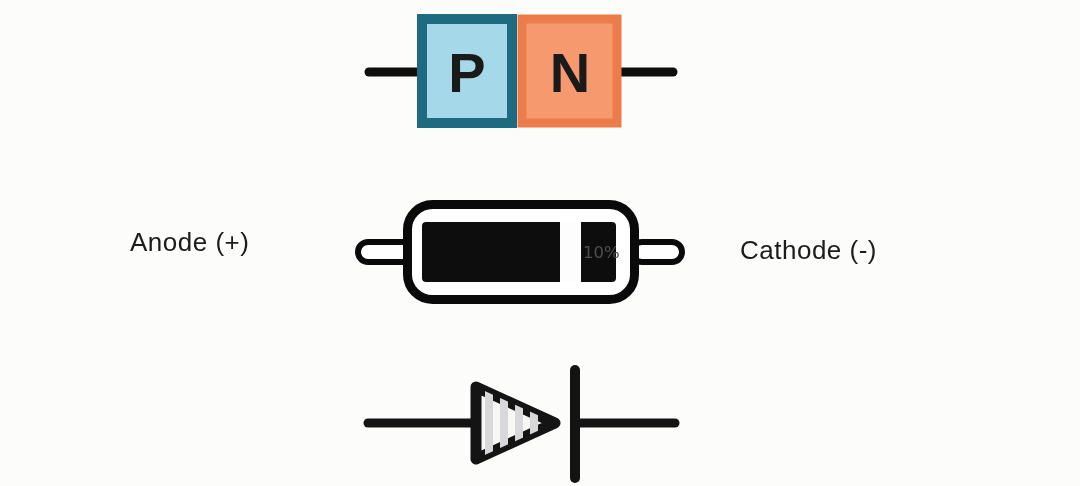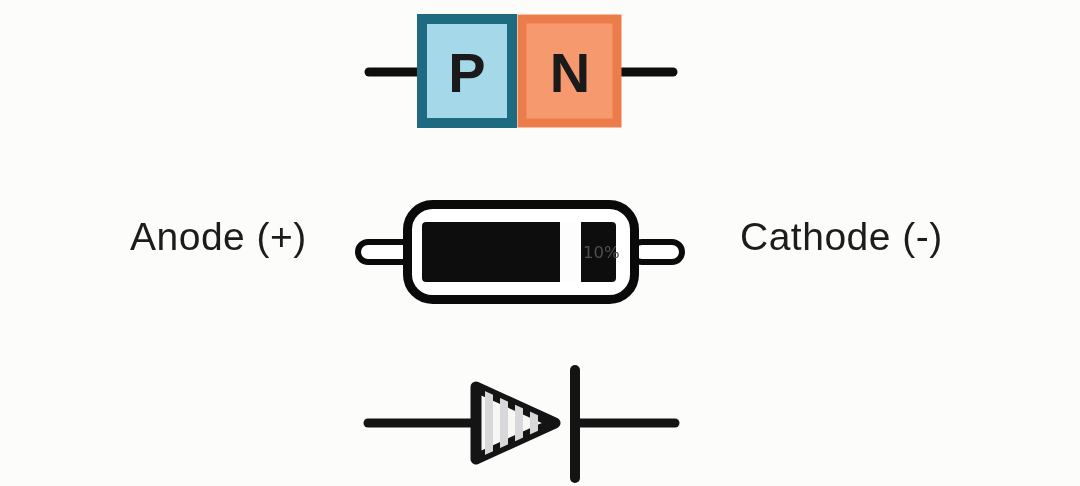--- a/index.html
+++ b/index.html
@@ -11,29 +11,29 @@
     width: 1080px;
     height: 486px;
     overflow: hidden;
     font-family: "Liberation Sans", "DejaVu Sans", sans-serif;
   }
   .fig {
     position: absolute;
   }
   .side-label {
     position: absolute;
-    top: 215px;
-    font-size: 39px;
+    top: 227px;
+    font-size: 26px;
     font-weight: 500;
     letter-spacing: 0.5px;
     color: #1C1C1C;
     white-space: nowrap;
   }
   .anode-label   { left: 130px; }
-  .cathode-label { left: 740px; }
+  .cathode-label { left: 740px; margin-top: 8px; }
   .svg-letter {
     font-family: "Liberation Sans", "DejaVu Sans", sans-serif;
     font-weight: 600;
   }
   .band-marking-text {
     font-family: "DejaVu Sans", "Liberation Sans", sans-serif;
     font-weight: 500;
   }
 </style>
 </head>

